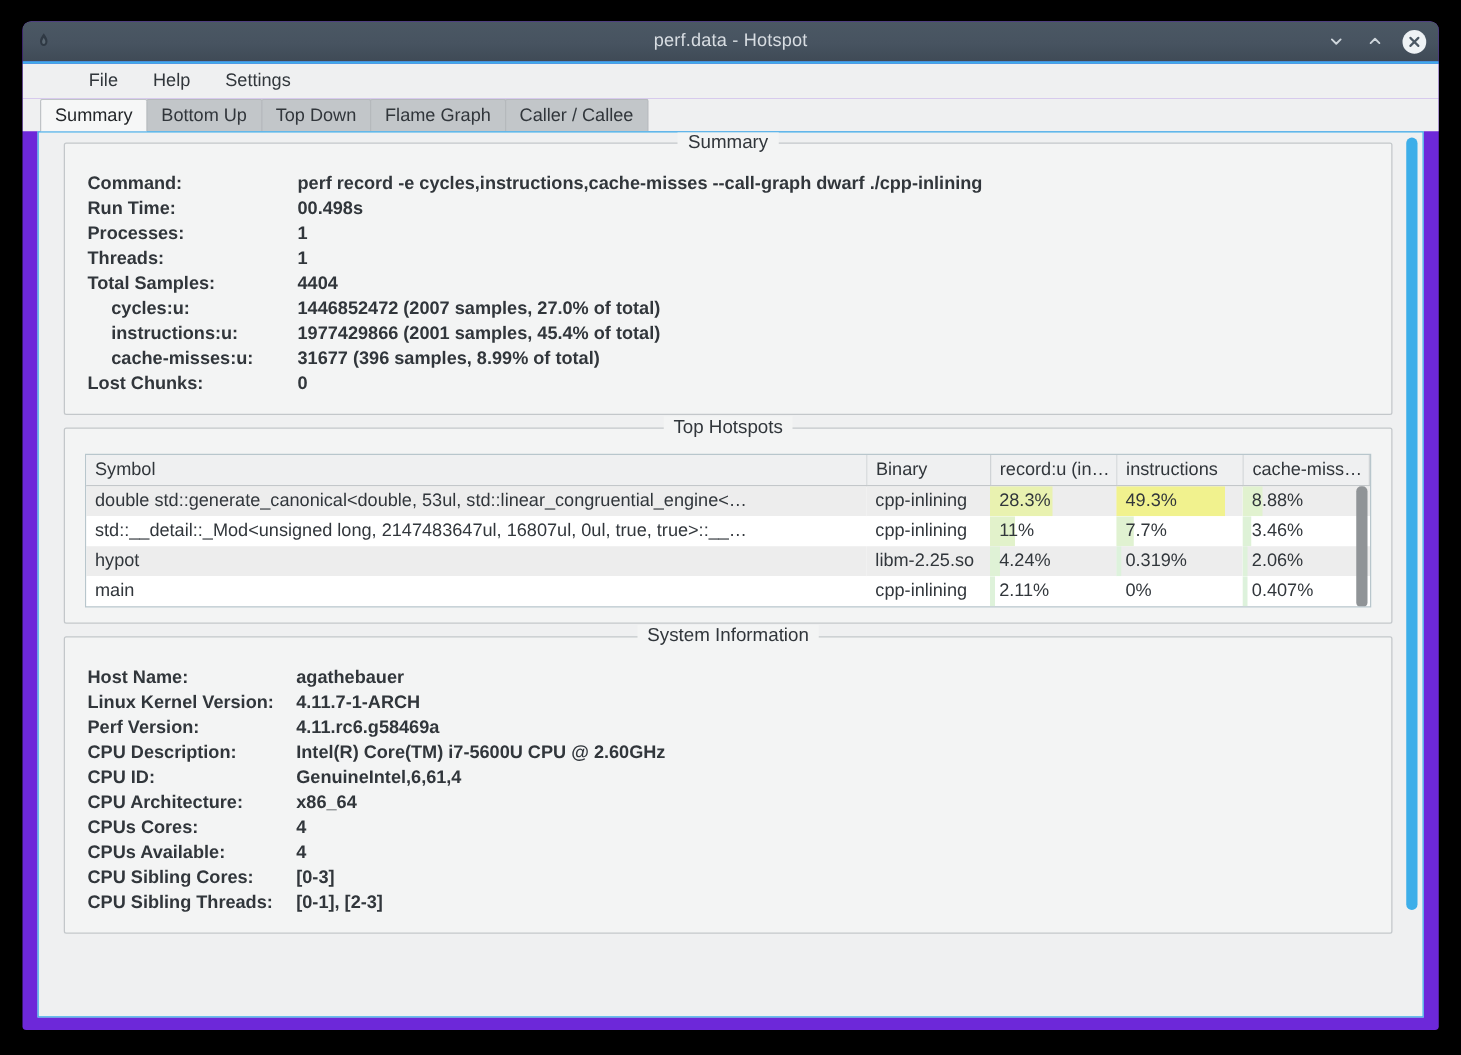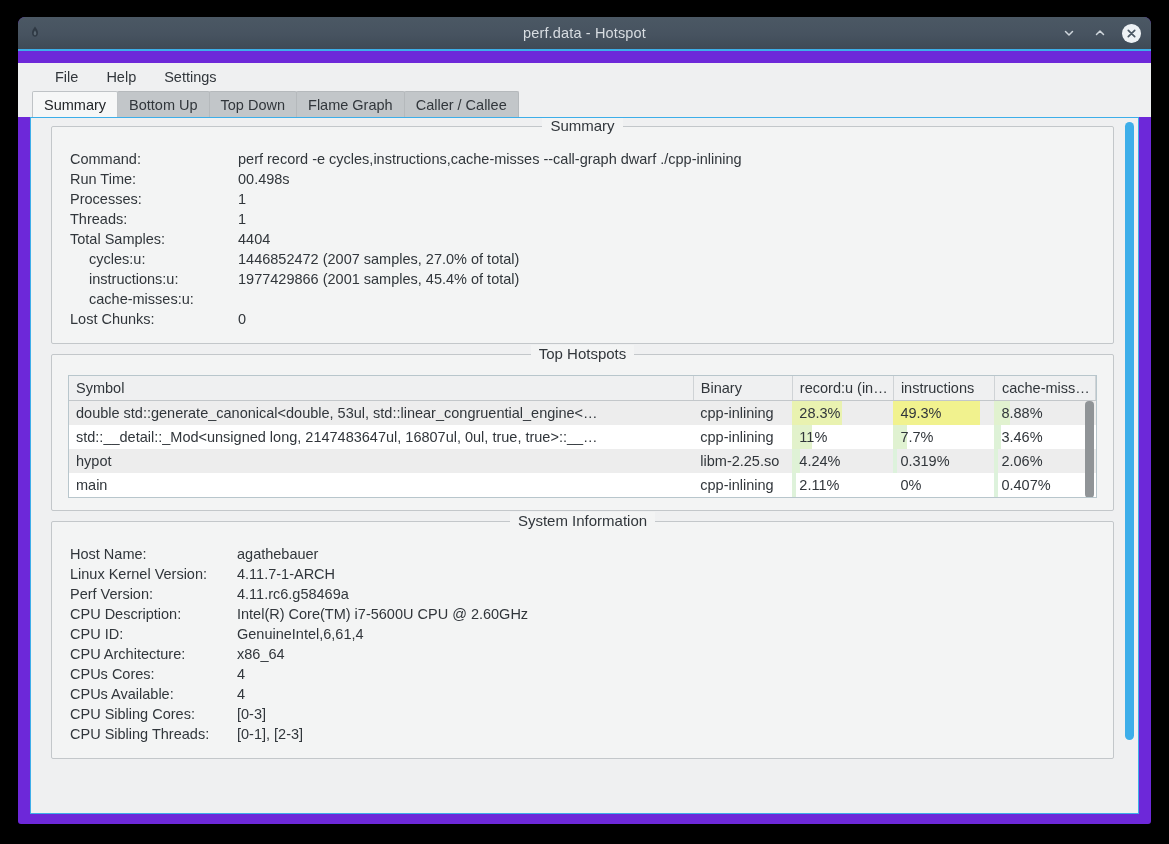--- a/index.html
+++ b/index.html
@@ -75,23 +75,22 @@
     color: #4b5864;
   }
 
   
   #menubar {
     flex: 0 0 28px;
     height: 28px;
     background: #eff0f1;
     display: flex;
     align-items: center;
-    padding-left: 28px;
-    box-sizing: border-box;
-    margin-top: 12px;
+    padding-left: 44px;
+    box-sizing: border-box;
   }
   .menu-item {
     font-size: 14.5px;
     color: #31363b;
     padding: 3px 9px;
     margin-right: 10px;
     border-radius: 2px;
   }
 
   
@@ -177,21 +176,21 @@
   }
   .groupbox-title span {
     background: #f3f4f4;
     padding: 0 8px;
   }
   .groupbox-body {
     padding: 22px 18px 14px 18px;
   }
 
   
-  .kv-row { display: flex; line-height: 20px; }
+  .kv-row { display: flex; line-height: 20px; font-weight: bold; }
   .kv-key {
     font-size: 14.5px;
     color: #31363b;
     flex: 0 0 168px;
     white-space: nowrap;
   }
   .kv-key.indent { padding-left: 19px; flex: 0 0 149px; }
   .kv-val {
     font-size: 14.5px;
     color: #31363b;
@@ -352,20 +351,21 @@
               <div class="kv-row">
                 <div class="kv-key indent">cycles:u:</div>
                 <div class="kv-val">1446852472 (2007 samples, 27.0% of total)</div>
               </div>
               <div class="kv-row">
                 <div class="kv-key indent">instructions:u:</div>
                 <div class="kv-val">1977429866 (2001 samples, 45.4% of total)</div>
               </div>
               <div class="kv-row">
                 <div class="kv-key indent">cache-misses:u:</div>
+                <div class="kv-val">31677 (396 samples, 8.99% of total)</div>
               </div>
               <div class="kv-row">
                 <div class="kv-key">Lost Chunks:</div>
                 <div class="kv-val">0</div>
               </div>
             </div>
         </div>
 
         <div class="groupbox">
           <div class="groupbox-title">

